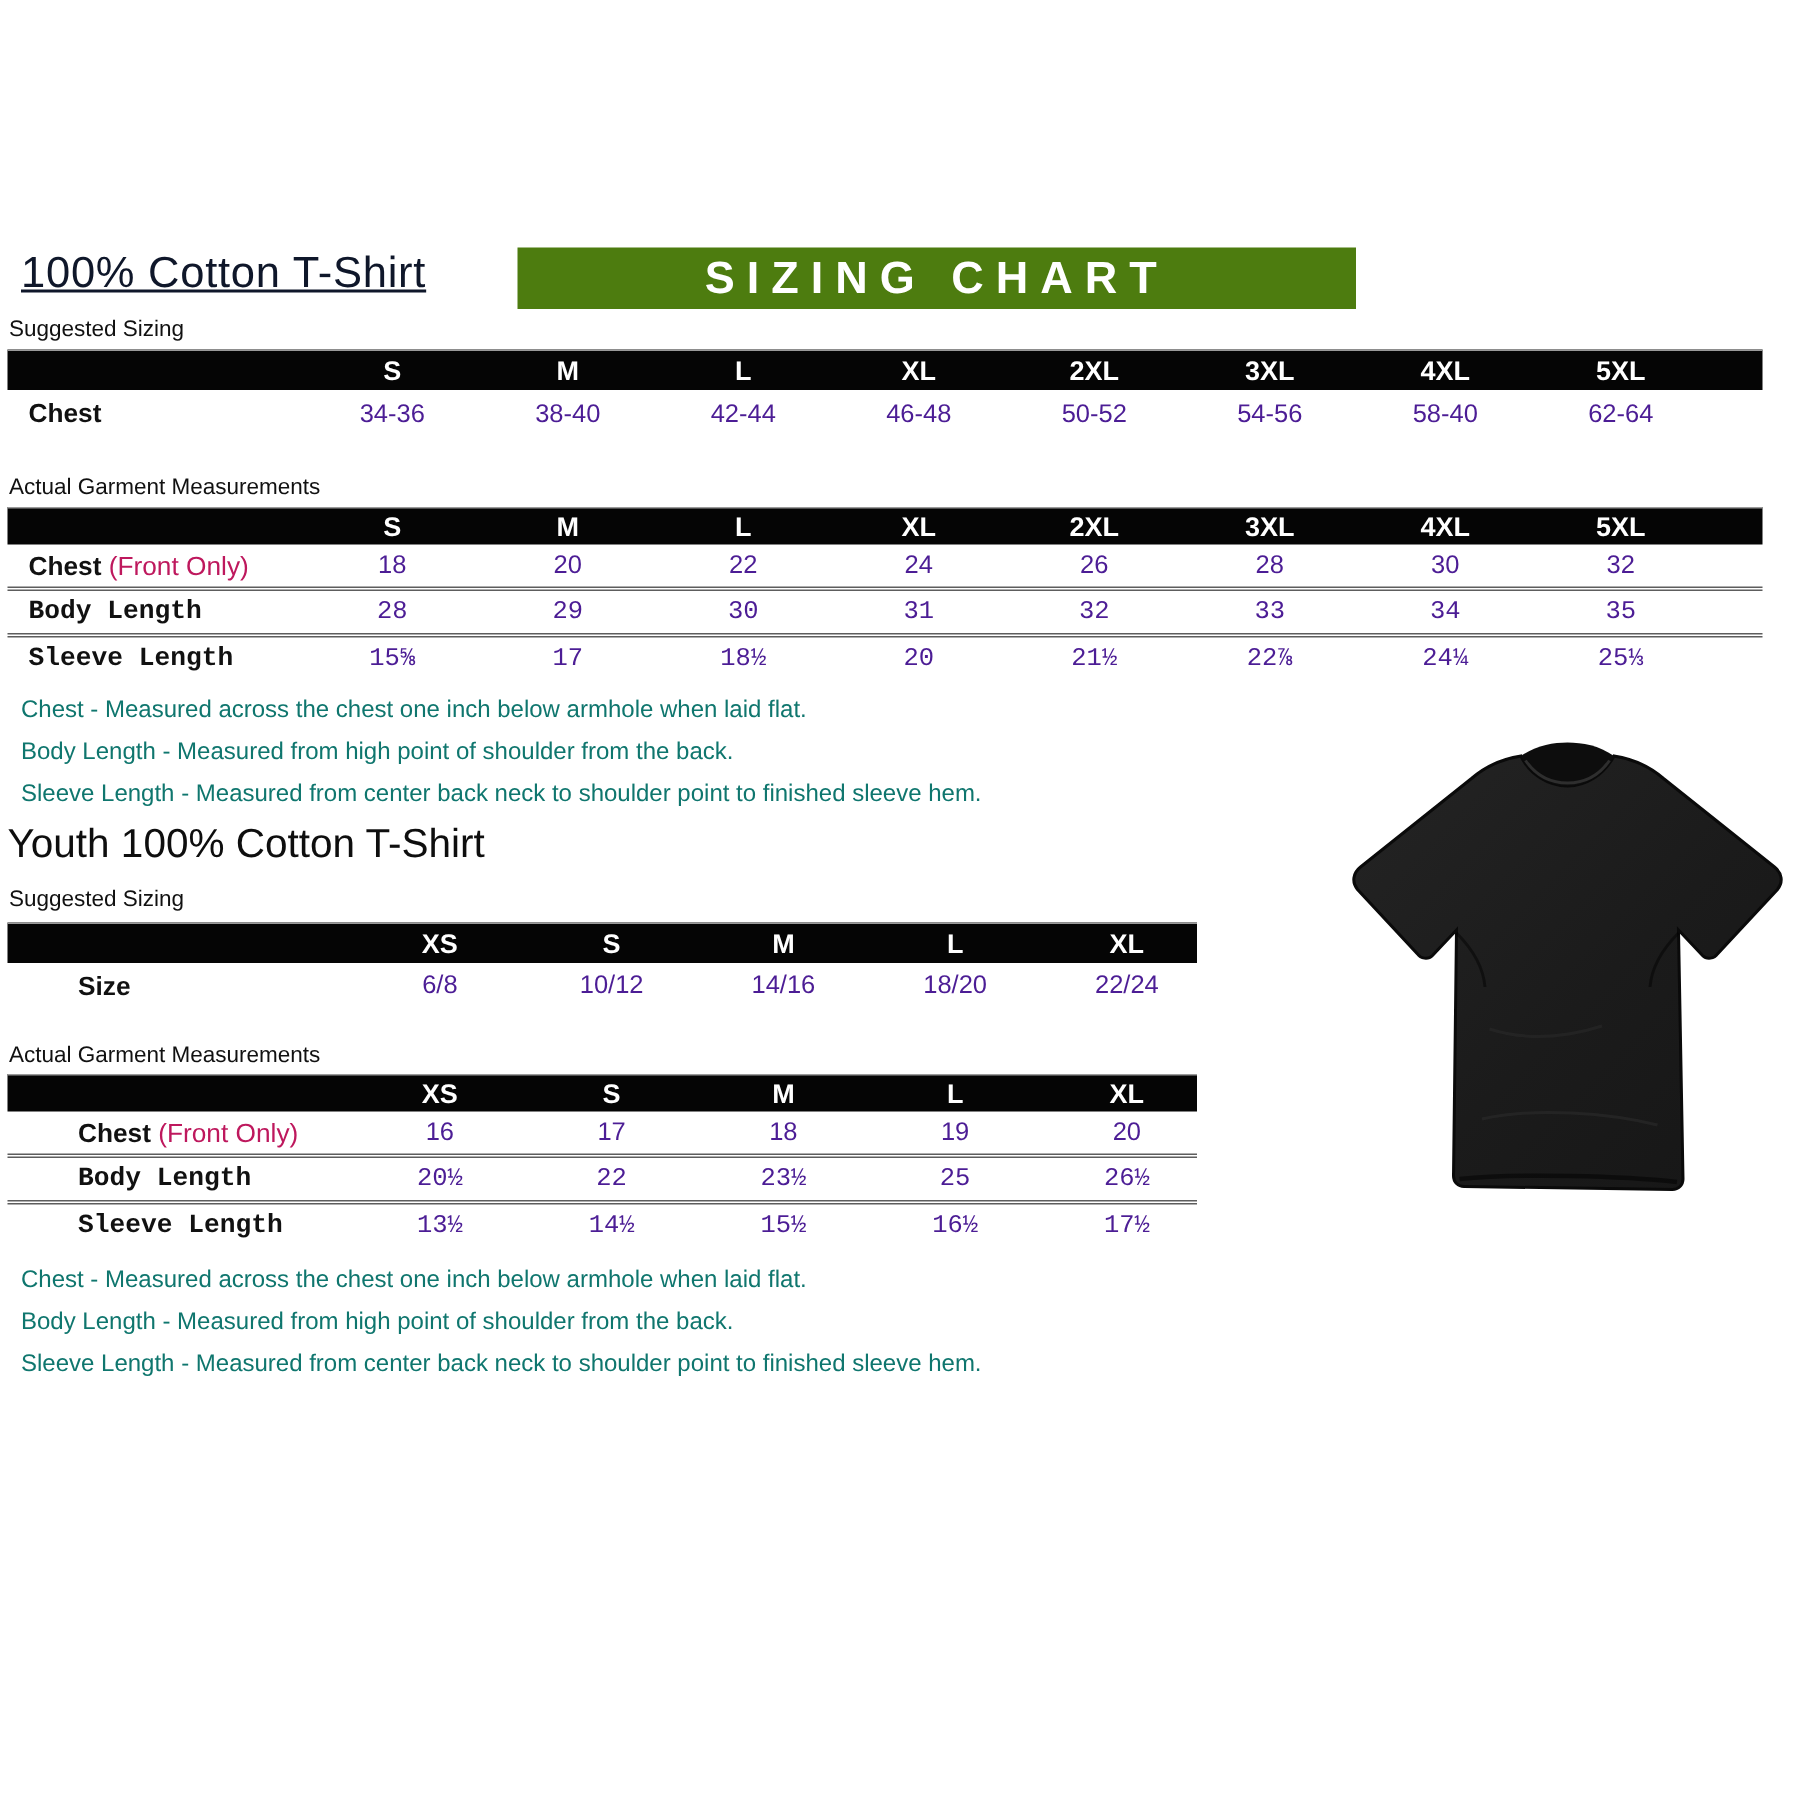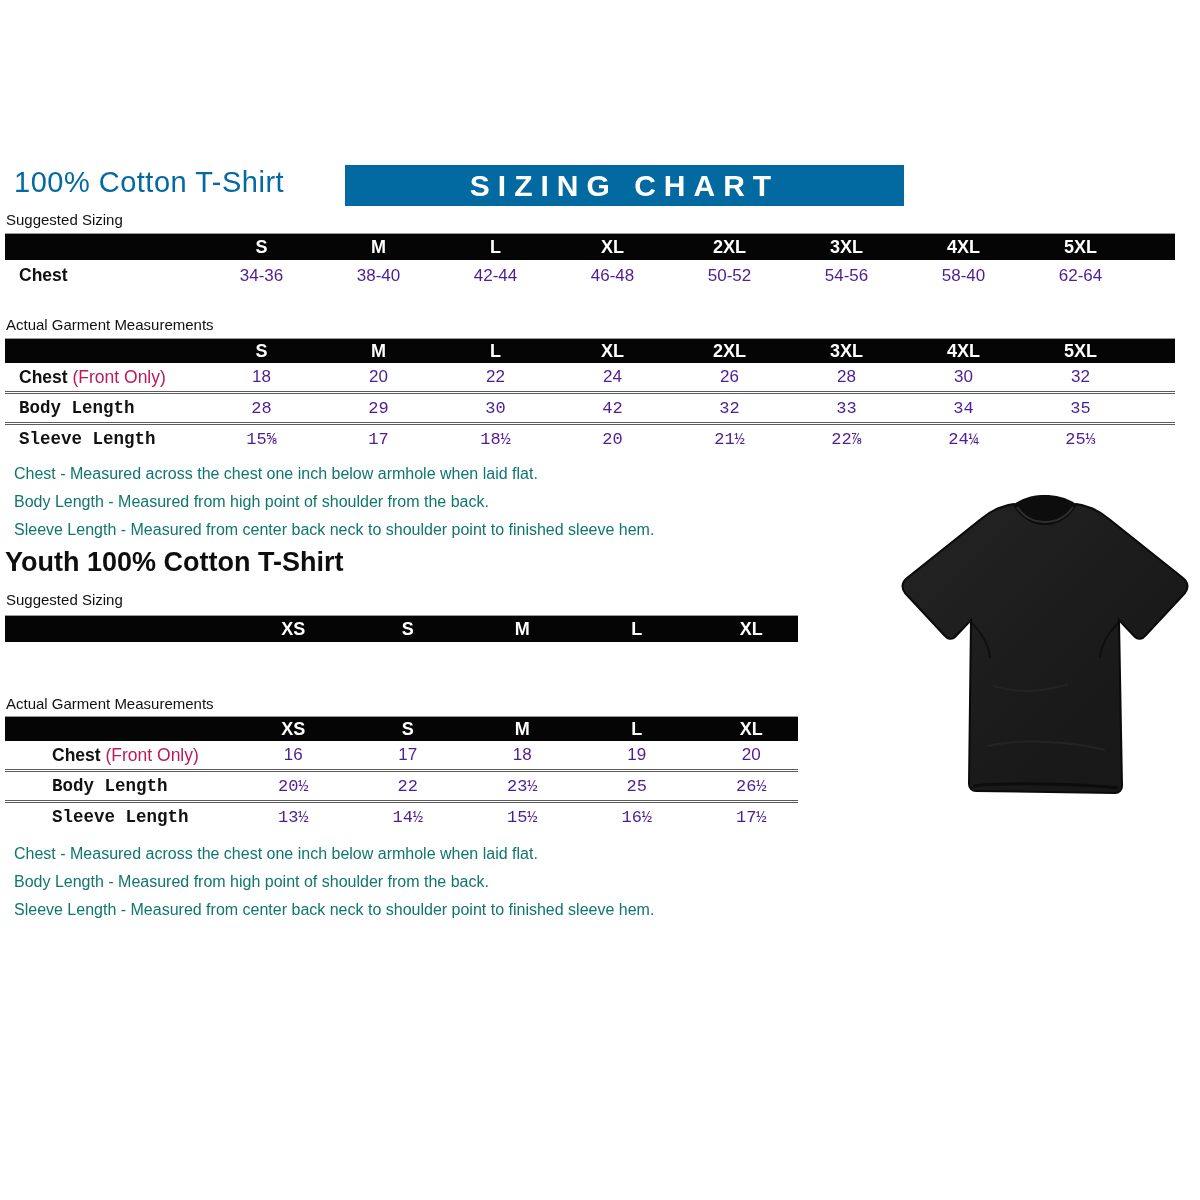--- a/index.html
+++ b/index.html
@@ -4,33 +4,33 @@
 <style>
   * { margin:0; padding:0; box-sizing:border-box; }
   html,body { background:#ffffff; }
   #canvas {
     position:relative; width:1200px; height:1200px; background:#ffffff;
     font-family:"Liberation Sans","DejaVu Sans",sans-serif; color:#1c1c1c;
     overflow:hidden;
   }
   .abs { position:absolute; }
 
-  #title { left:14px; top:166px; font-size:29px; font-weight:400; color:#0369a1; letter-spacing:.5px; }
+  #title { left:14px; top:166px; font-size:29px; font-weight:400; color:#0f172a; letter-spacing:.5px;text-decoration:underline; }
   #banner {
-    left:345px; top:165px; width:559px; height:41px; background:#0369a1;
+    left:345px; top:165px; width:559px; height:41px; background:#4d7c0f;
     display:flex; align-items:center; justify-content:center;
     color:#fff; font-weight:700; font-size:30px; letter-spacing:8px;
   }
   .section-label { font-size:15px; color:#111; }
   #adult-suggested-label { left:6px; top:211px; }
   #adult-actual-label    { left:6px; top:316px; }
   #youth-suggested-label { left:6px; top:591px; }
   #youth-actual-label    { left:6px; top:695px; }
 
-  #youth-title { left:5px; top:547px; font-size:27px; font-weight:700; color:#0e0e0e; }
+  #youth-title { left:5px; top:547px; font-size:27px; font-weight:400; color:#0e0e0e; }
 
   .tbl { position:absolute; }
   .row { display:grid; align-items:center; }
   .t-adult { left:5px; width:1170px; }
   .t-youth { left:5px; width:793px; }
   .t-adult .row { grid-template-columns:198px repeat(8,117px) 1fr; }
   .t-youth .row { grid-template-columns:198px repeat(5,114.5px) 1fr;padding-left:33px; }
   #t-as { top:233px; } #t-aa { top:338px; }
   #t-ys { top:615px; } #t-ya { top:716px; }
 
@@ -113,21 +113,21 @@
       <div class="c v">28</div>
       <div class="c v">30</div>
       <div class="c v">32</div>
       <div class="c"></div>
     </div>
     <div class="row sep">
       <div class="c l"><span class="b">Body Length</span><span class="sfx"></span></div>
       <div class="c v">28</div>
       <div class="c v">29</div>
       <div class="c v">30</div>
-      <div class="c v">42</div>
+      <div class="c v">31</div>
       <div class="c v">32</div>
       <div class="c v">33</div>
       <div class="c v">34</div>
       <div class="c v">35</div>
       <div class="c"></div>
     </div>
     <div class="row sep">
       <div class="c l"><span class="b">Sleeve Length</span><span class="sfx"></span></div>
       <div class="c v">15⅝</div>
       <div class="c v">17</div>
@@ -154,20 +154,29 @@
   <div id="t-ys" class="tbl t-youth">
     <div class="row bar">
       <div class="c"></div>
       <div class="c">XS</div>
       <div class="c">S</div>
       <div class="c">M</div>
       <div class="c">L</div>
       <div class="c">XL</div>
       <div class="c"></div>
     </div>
+    <div class="row r30">
+      <div class="c l"><span class="b">Size</span><span class="sfx"></span></div>
+      <div class="c v">6/8</div>
+      <div class="c v">10/12</div>
+      <div class="c v">14/16</div>
+      <div class="c v">18/20</div>
+      <div class="c v">22/24</div>
+      <div class="c"></div>
+    </div>
   </div>
 
   <div id="youth-actual-label" class="abs section-label">Actual Garment Measurements</div>
 
   <div id="t-ya" class="tbl t-youth">
     <div class="row bar h25">
       <div class="c"></div>
       <div class="c">XS</div>
       <div class="c">S</div>
       <div class="c">M</div>

